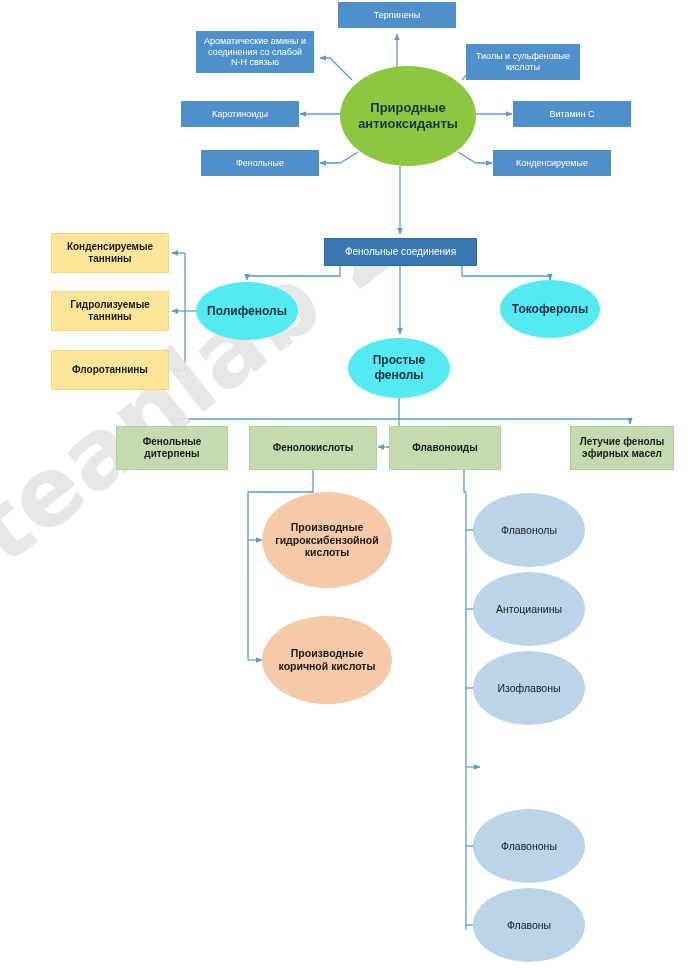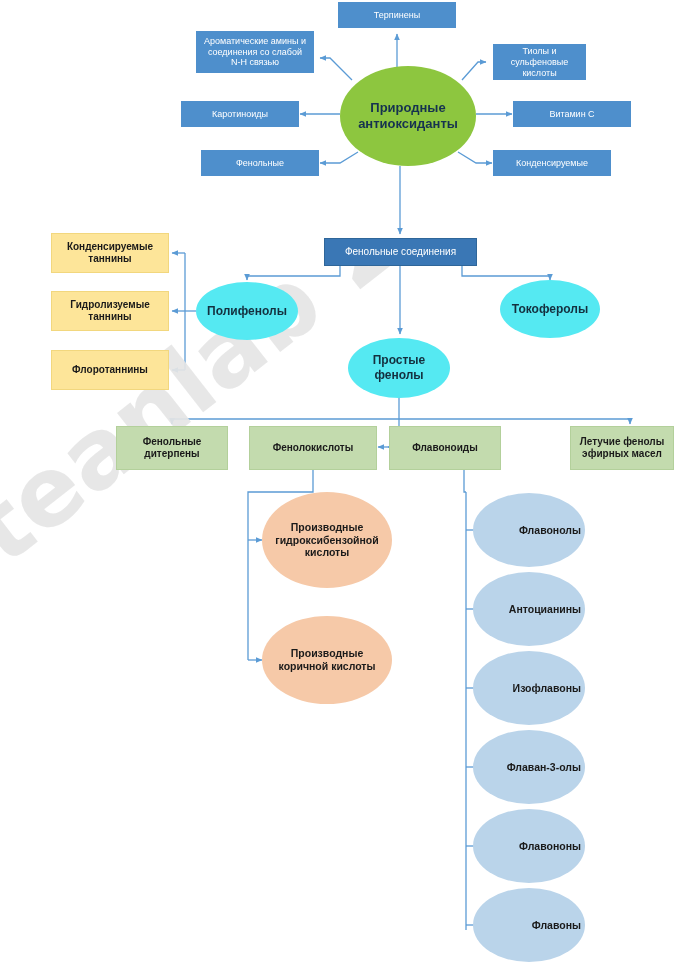--- a/index.html
+++ b/index.html
@@ -64,22 +64,21 @@
   .ell-peach{
     background:#f6c9a8;
     color:#1a1a1a;
     font-size:10.5px;
     font-weight:bold;
   }
   .ell-lblue{
     background:#bad4ea;
     color:#1a1a1a;
     font-size:10.5px;
-    font-weight:bold;
-    text-align:right;
+    font-weight:normal;
   }
   .lbl{display:block;width:100%;padding:0 4px;box-sizing:border-box;}
 
   
   #wires{position:absolute;left:0;top:0;width:700px;height:968px;z-index:1;}
 
   
   #watermark{
     position:absolute;
     left:-60px;top:250px;
@@ -178,21 +177,21 @@
   </div>
 
   <div class="node box-blue" style="left:196px;top:31px;width:118px;height:42px;">
     <span style="display:block;">
       <span class="lbl">Ароматические амины и</span>
       <span class="lbl">соединения со слабой</span>
       <span class="lbl">N-H связью</span>
     </span>
   </div>
 
-  <div class="node box-blue" style="left:493px;top:44px;width:93px;height:36px;align-items:flex-end;">
+  <div class="node box-blue" style="left:466px;top:44px;width:114px;height:36px;">
     <span style="display:block;">
       <span class="lbl">Тиолы и сульфеновые</span>
       <span class="lbl">кислоты</span>
     </span>
   </div>
 
   <div class="node box-blue" style="left:181px;top:101px;width:118px;height:26px;">
     <span class="lbl">Каротиноиды</span>
   </div>
 
@@ -287,23 +286,20 @@
   </div>
 
   <div class="node ell-lblue ellipse" style="left:473px;top:572px;width:112px;height:74px;">
     <span class="lbl">Антоцианины</span>
   </div>
 
   <div class="node ell-lblue ellipse" style="left:473px;top:651px;width:112px;height:74px;">
     <span class="lbl">Изофлавоны</span>
   </div>
 
-  <div class="node ell-lblue ellipse" style="left:473px;top:730px;width:112px;height:74px;">
-    <span class="lbl">Флаван-3-олы</span>
-  </div>
 
   <div class="node ell-lblue ellipse" style="left:473px;top:809px;width:112px;height:74px;">
     <span class="lbl">Флавононы</span>
   </div>
 
   <div class="node ell-lblue ellipse" style="left:473px;top:888px;width:112px;height:74px;">
     <span class="lbl">Флавоны</span>
   </div>
 
 </div>

